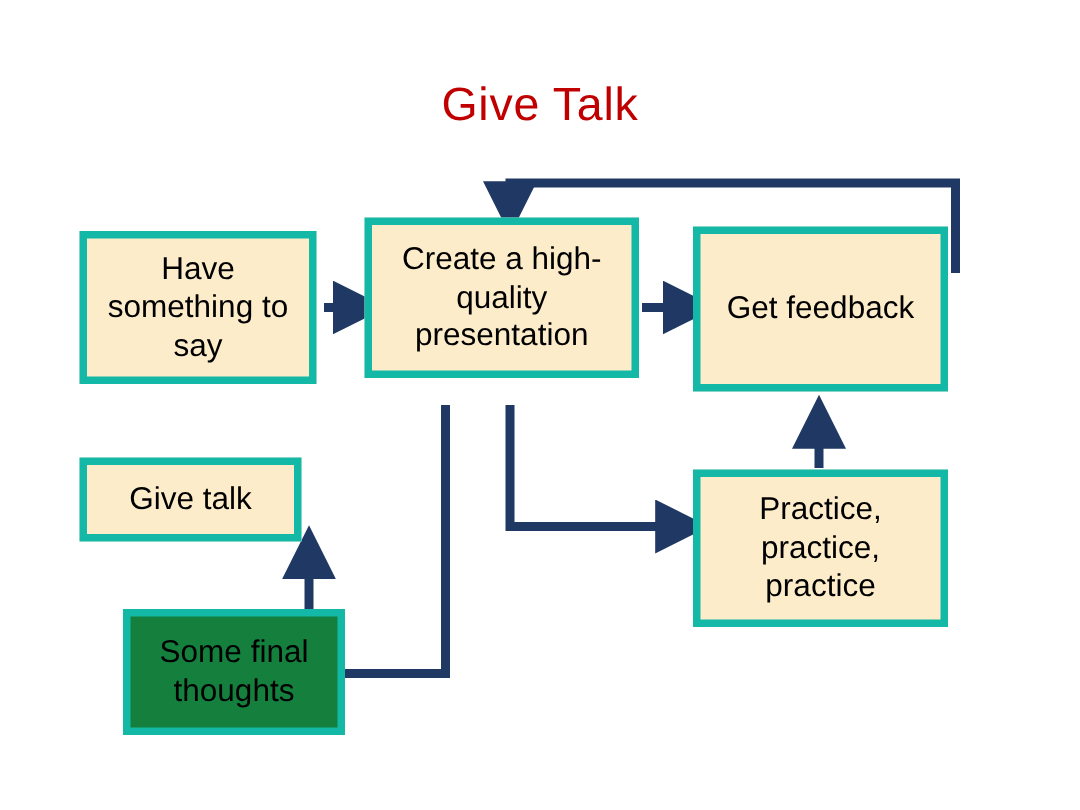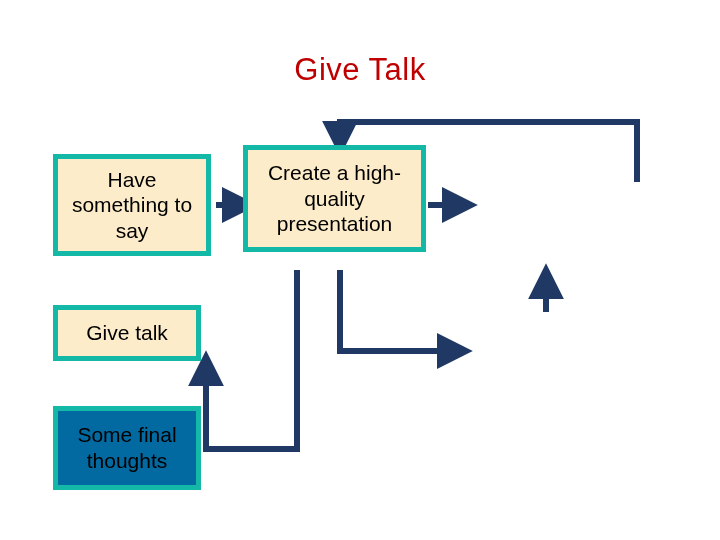--- a/index.html
+++ b/index.html
@@ -41,21 +41,22 @@
     text-align: center;
     font-size: 21px;
     line-height: 1.22;
     color: #000000;
     padding: 2px 4px;
   }
   .node.cream {
     background: #FCECC9;
   }
   .node.pink {
-    background: #0369a1;
+    background: #15803d;
+    margin-left: 29px;
   }
   .shadow {
     position: absolute;
     background: #8496B0;
     z-index: -1;
   }
   svg#arrows {
     position: absolute;
     left: 0; top: 0;
     width: 720px;
@@ -100,23 +101,29 @@
   <div class="shadow" style="left:59px; top:400px; width:148px; height:84px;"></div>
 
   <div class="node cream" style="left:53px; top:142px; width:158px; height:102px;">
     <span>Have something to say</span>
   </div>
 
   <div class="node cream" style="left:243px; top:133px; width:183px; height:107px;">
     <span>Create a high-quality presentation</span>
   </div>
 
+  <div class="node cream" style="left:462px; top:139px; width:170px; height:110px;">
+    <span>Get feedback</span>
+  </div>
 
   <div class="node cream" style="left:53px; top:293px; width:148px; height:56px;">
     <span>Give talk</span>
   </div>
 
+  <div class="node cream" style="left:462px; top:301px; width:170px; height:105px;">
+    <span>Practice, practice, practice</span>
+  </div>
 
   <div class="node pink" style="left:53px; top:394px; width:148px; height:84px;">
     <span>Some final thoughts</span>
   </div>
 
 </div>
 
 </body></html>

